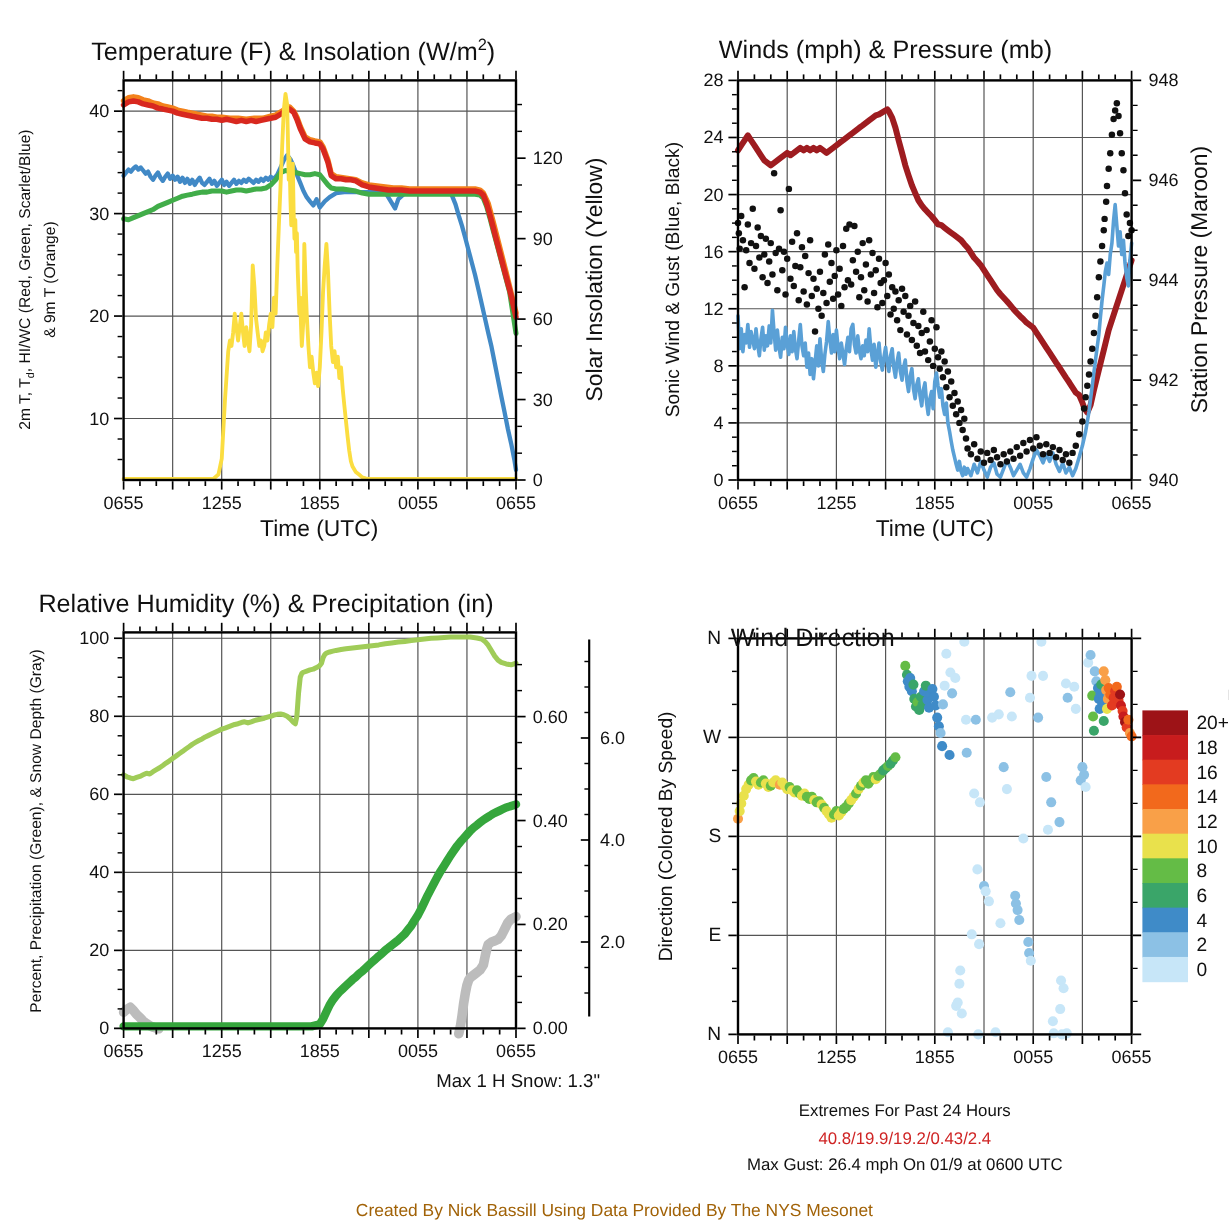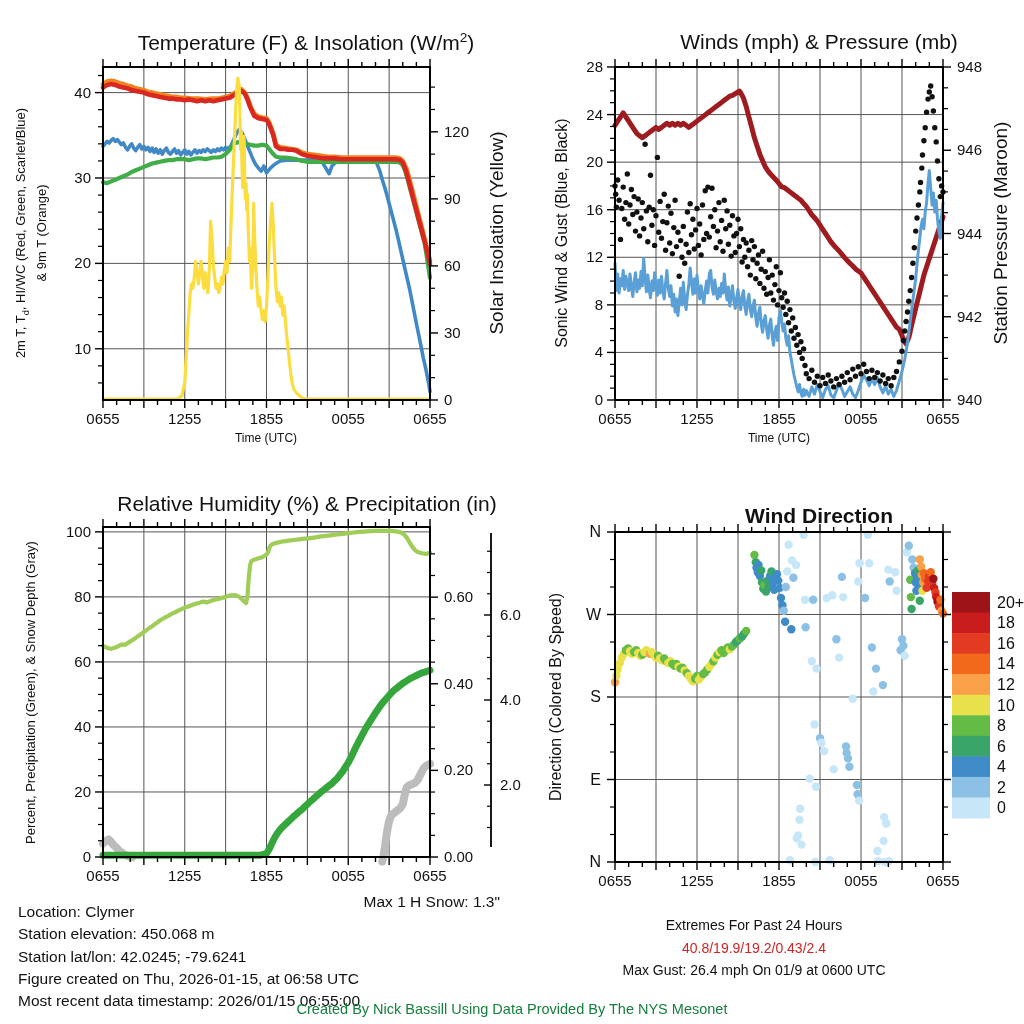--- a/index.html
+++ b/index.html
@@ -1,26 +1,26 @@
 <!DOCTYPE html>
 <html><head>
 <meta charset="utf-8">
 <style>
   html,body{margin:0;padding:0;background:#fff;}
   #stage{position:relative;width:1024px;height:1024px;background:#fff;overflow:hidden;
          font-family:"Liberation Sans","DejaVu Sans",sans-serif;color:#111;}
   .abs{position:absolute;}
-  .ptitle{font-size:21px;text-align:center;white-space:nowrap;margin-left:40px;}
-  .xlab{font-size:12px;text-align:center;white-space:nowrap;}
+  .ptitle{font-size:21px;white-space:nowrap;}
+  .xlab{font-size:19px;text-align:center;white-space:nowrap;}
   .ylab{transform:rotate(-90deg);text-align:center;white-space:nowrap;}
   sup{font-size:0.65em;} sub{font-size:0.7em;}
   .foot{font-size:15.5px;line-height:22.3px;white-space:nowrap;}
   .extr{font-size:14px;line-height:22.6px;text-align:center;white-space:nowrap;}
   .red{color:#cf2424;font-weight:normal;}
-  .credit{font-size:14.5px;color:#15803d;text-align:center;width:1024px;}
+  .credit{font-size:14.5px;color:#a16207;text-align:center;width:1024px;}
   svg{position:absolute;left:0;top:0;}
 </style>
 </head>
 <body>
 <div id="stage">
 
 <svg id="charts" width="1024" height="1024">
       <g>
         <line x1="143.875" y1="67" x2="143.875" y2="400" stroke="#555555" stroke-width="1"></line>
         <line x1="184.75" y1="67" x2="184.75" y2="400" stroke="#555555" stroke-width="1"></line>
@@ -929,46 +929,39 @@
         <text x="997" y="751.590909090909" text-anchor="start" font-size="16" fill="#111" font-family="Liberation Sans, DejaVu Sans, sans-serif">6</text>
         <text x="997" y="772.1363636363636" text-anchor="start" font-size="16" fill="#111" font-family="Liberation Sans, DejaVu Sans, sans-serif">4</text>
         <text x="997" y="792.6818181818182" text-anchor="start" font-size="16" fill="#111" font-family="Liberation Sans, DejaVu Sans, sans-serif">2</text>
         <text x="997" y="813.2272727272727" text-anchor="start" font-size="16" fill="#111" font-family="Liberation Sans, DejaVu Sans, sans-serif">0</text>
       </g>
     </svg>
 
 <div class="abs ptitle" style="left:76px;top:30px;width:380px;"><span>Temperature (F) &amp; Insolation (W/m</span><sup>2</sup><span>)</span></div>
 <div class="abs ptitle" style="left:599px;top:30px;width:360px;">Winds (mph) &amp; Pressure (mb)</div>
 <div class="abs ptitle" style="left:32px;top:492px;width:470px;">Relative Humidity (%) &amp; Precipitation (in)</div>
-<div class="abs ptitle" style="left:609px;top:504px;width:340px;font-weight:bold;">Wind Direction</div>
+<div class="abs ptitle" style="left:609px;top:520px;width:340px;">Wind Direction</div>
 
 <div class="abs xlab" style="left:166px;top:431px;width:200px;">Time (UTC)</div>
 <div class="abs xlab" style="left:679px;top:431px;width:200px;">Time (UTC)</div>
 
 <div class="abs ylab" style="left:-150px;top:216px;width:360px;height:34px;font-size:13px;line-height:16px;">
   <div><span>2m T, T</span><sub>d</sub><span>, HI/WC (Red, Green, Scarlet/Blue)</span></div>
   <div>&amp; 9m T (Orange)</div>
 </div>
 <div class="abs ylab" style="left:330px;top:222px;width:333px;height:22px;font-size:19px;">Solar Insolation (Yellow)</div>
 <div class="abs ylab" style="left:396px;top:223px;width:333px;height:20px;font-size:16px;">Sonic Wind &amp; Gust (Blue, Black)</div>
 <div class="abs ylab" style="left:834px;top:222px;width:333px;height:22px;font-size:19px;">Station Pressure (Maroon)</div>
 <div class="abs ylab" style="left:-134px;top:684px;width:330px;height:17px;font-size:13px;">Percent, Precipitation (Green), &amp; Snow Depth (Gray)</div>
 <div class="abs ylab" style="left:392px;top:687px;width:330px;height:20px;font-size:16px;">Direction (Colored By Speed)</div>
 
 <div class="abs" style="left:988px;top:570px;width:36px;font-size:16px;margin-left:35px;">mph</div>
 
 <div class="abs" style="left:250px;top:893px;width:250px;font-size:15.5px;text-align:right;">Max 1 H Snow: 1.3"</div>
 
-<div class="abs foot" style="left:18px;top:901px;">
-  <div>Location: Clymer</div>
-  <div>Station elevation: 450.068 m</div>
-  <div>Station lat/lon: 42.0245; -79.6241</div>
-  <div>Figure created on Thu, 2026-01-15, at 06:58 UTC</div>
-  <div>Most recent data timestamp: 2026/01/15 06:55:00</div>
-</div>
 
 <div class="abs extr" style="left:500px;top:914px;width:508px;">
   <div>Extremes For Past 24 Hours</div>
   <div class="red">40.8/19.9/19.2/0.43/2.4</div>
   <div>Max Gust: 26.4 mph On 01/9 at 0600 UTC</div>
 </div>
 
 <div class="abs credit" style="left:0;top:1001px;">Created By Nick Bassill Using Data Provided By The NYS Mesonet</div>
 
 </div>

